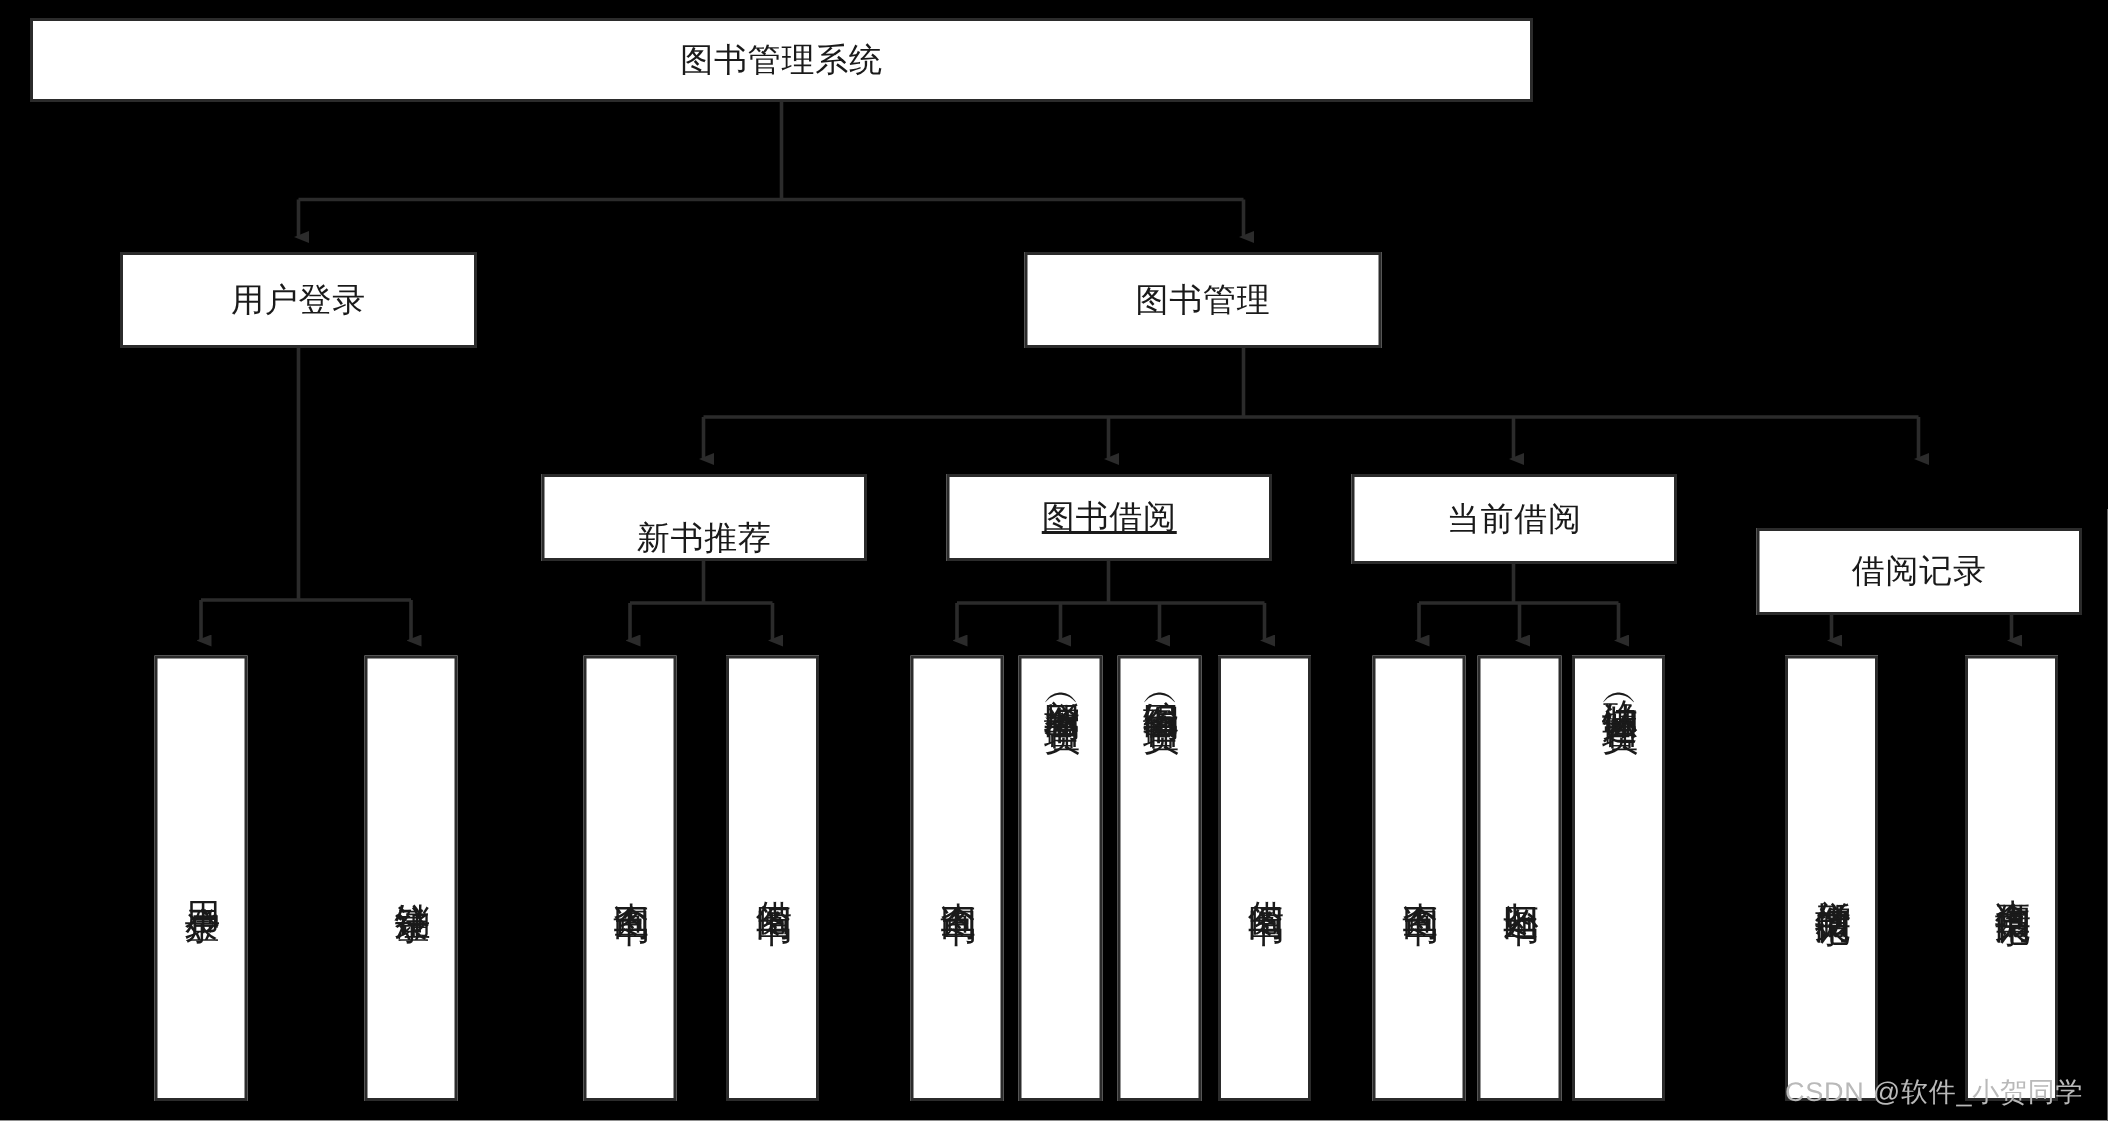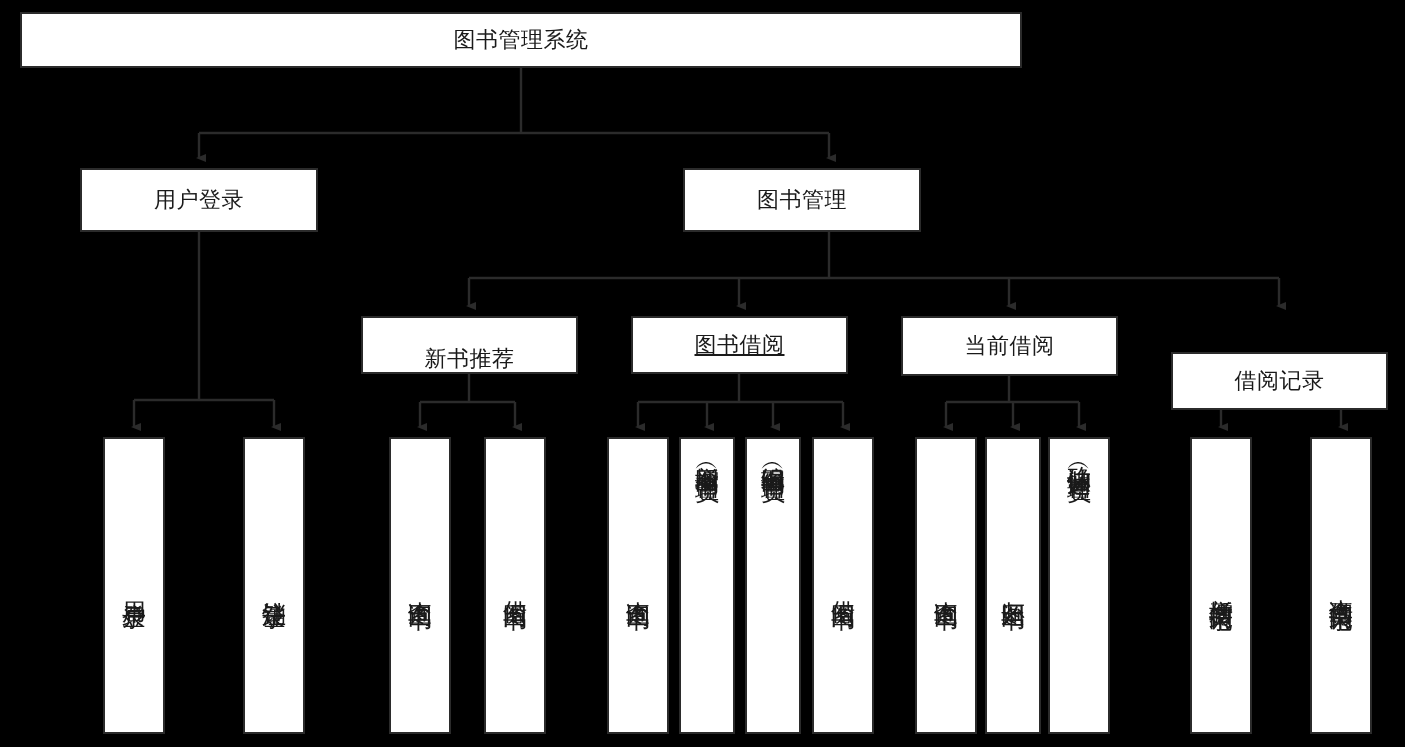--- a/index.html
+++ b/index.html
@@ -183,14 +183,15 @@
         <span class="lbl">确认归还（管理员）</span>
       </div>
       <div class="node vertical centered" style="left: 1190px; top: 437px; width: 62px; height: 297px;">
         <span class="lbl">新增借阅记录</span>
       </div>
       <div class="node vertical centered" style="left: 1310px; top: 437px; width: 62px; height: 297px;">
         <span class="lbl">查询借阅记录</span>
       </div>
     </div>
 
+  <div class="watermark" style="left: 1190px; top: 716px;">CSDN @软件_小贺同学</div>
 
 </div>
 
 </body></html>

